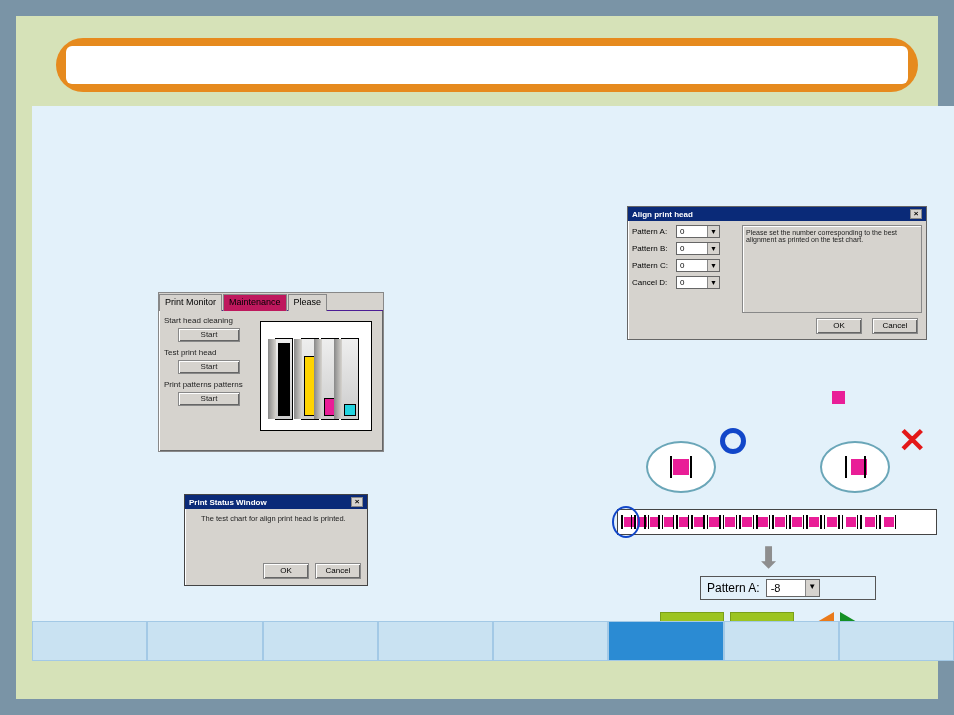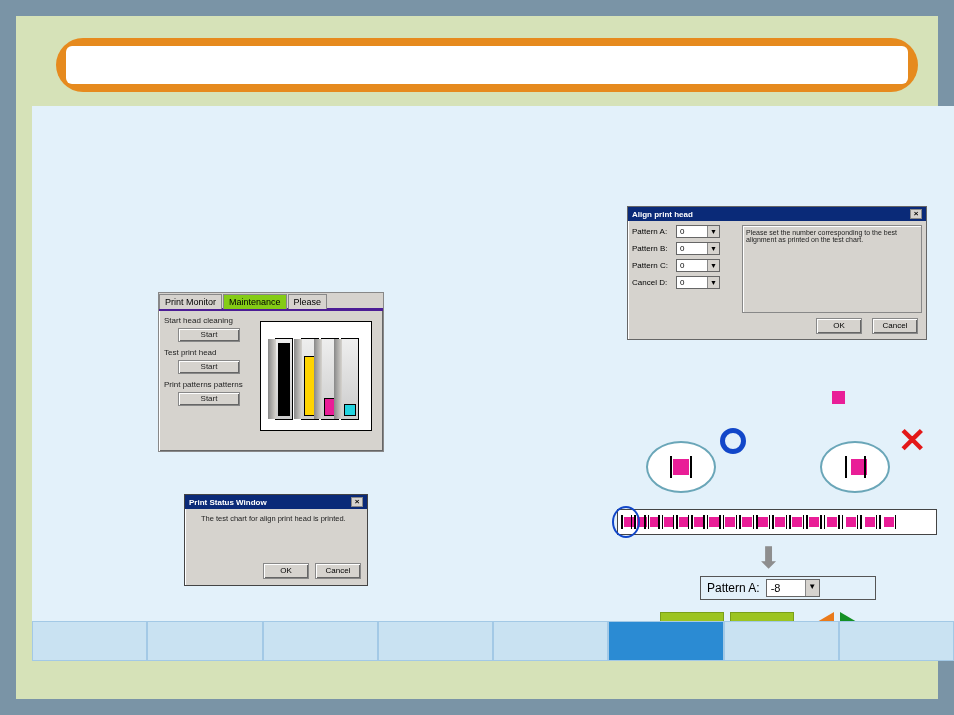--- a/index.html
+++ b/index.html
@@ -49,34 +49,34 @@
     left: 126px; top: 186px;
     width: 226px; height: 160px;
     background: #d6d3ce;
     border: 1px solid #888;
     box-shadow: 1px 1px 0 #fff inset, -1px -1px 0 #666 inset;
   }
   .tabs {
     display: flex;
     height: 18px;
     background: #d6d3ce;
-    border-bottom: 3px solid #4c1d95;
+    border-bottom: 1px solid #4c1d95;
     font-size: 9px;
   }
   .tab {
     padding: 2px 5px;
     border: 1px solid #888;
     border-bottom: none;
     background: #d6d3ce;
     margin-right: 1px;
     position: relative;
     top: 1px;
   }
   .tab.active {
-    background: #84cc16;
+    background: #be185d;
     font-weight: normal;
   }
   .tab-body {
     display: flex;
     padding: 5px;
     height: 138px;
   }
   .tab-left {
     width: 96px;
     font-size: 8px;

